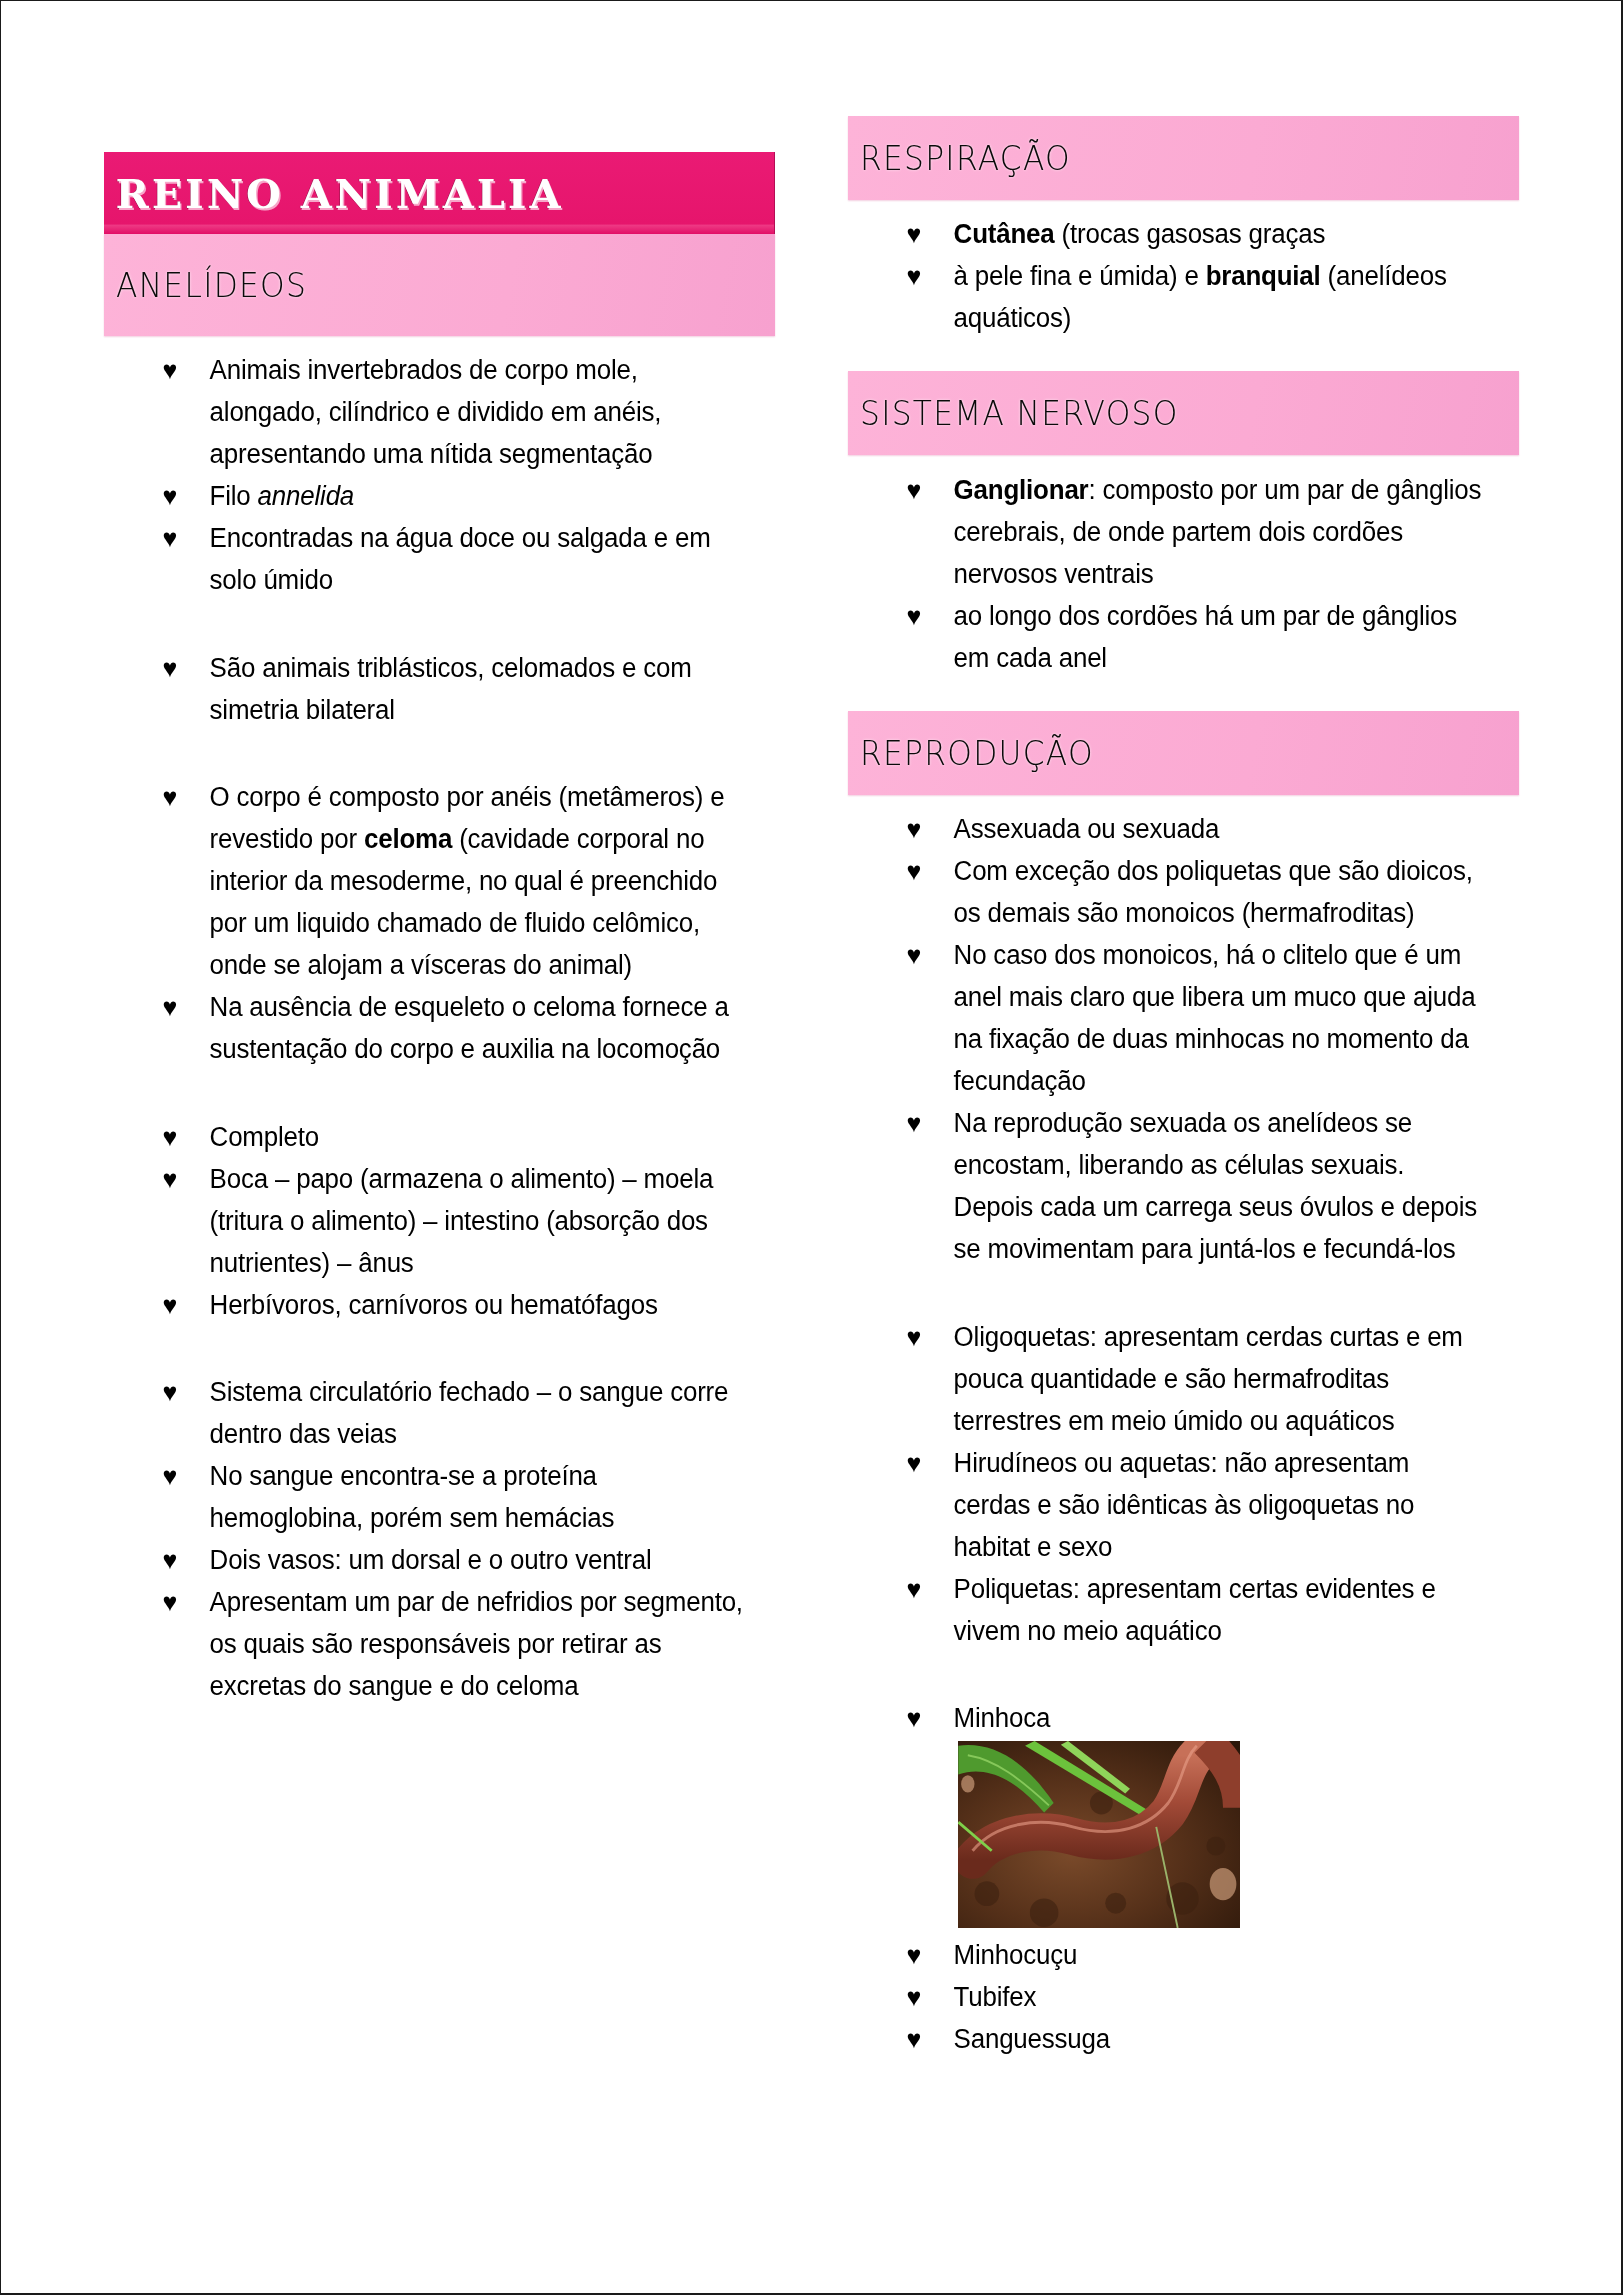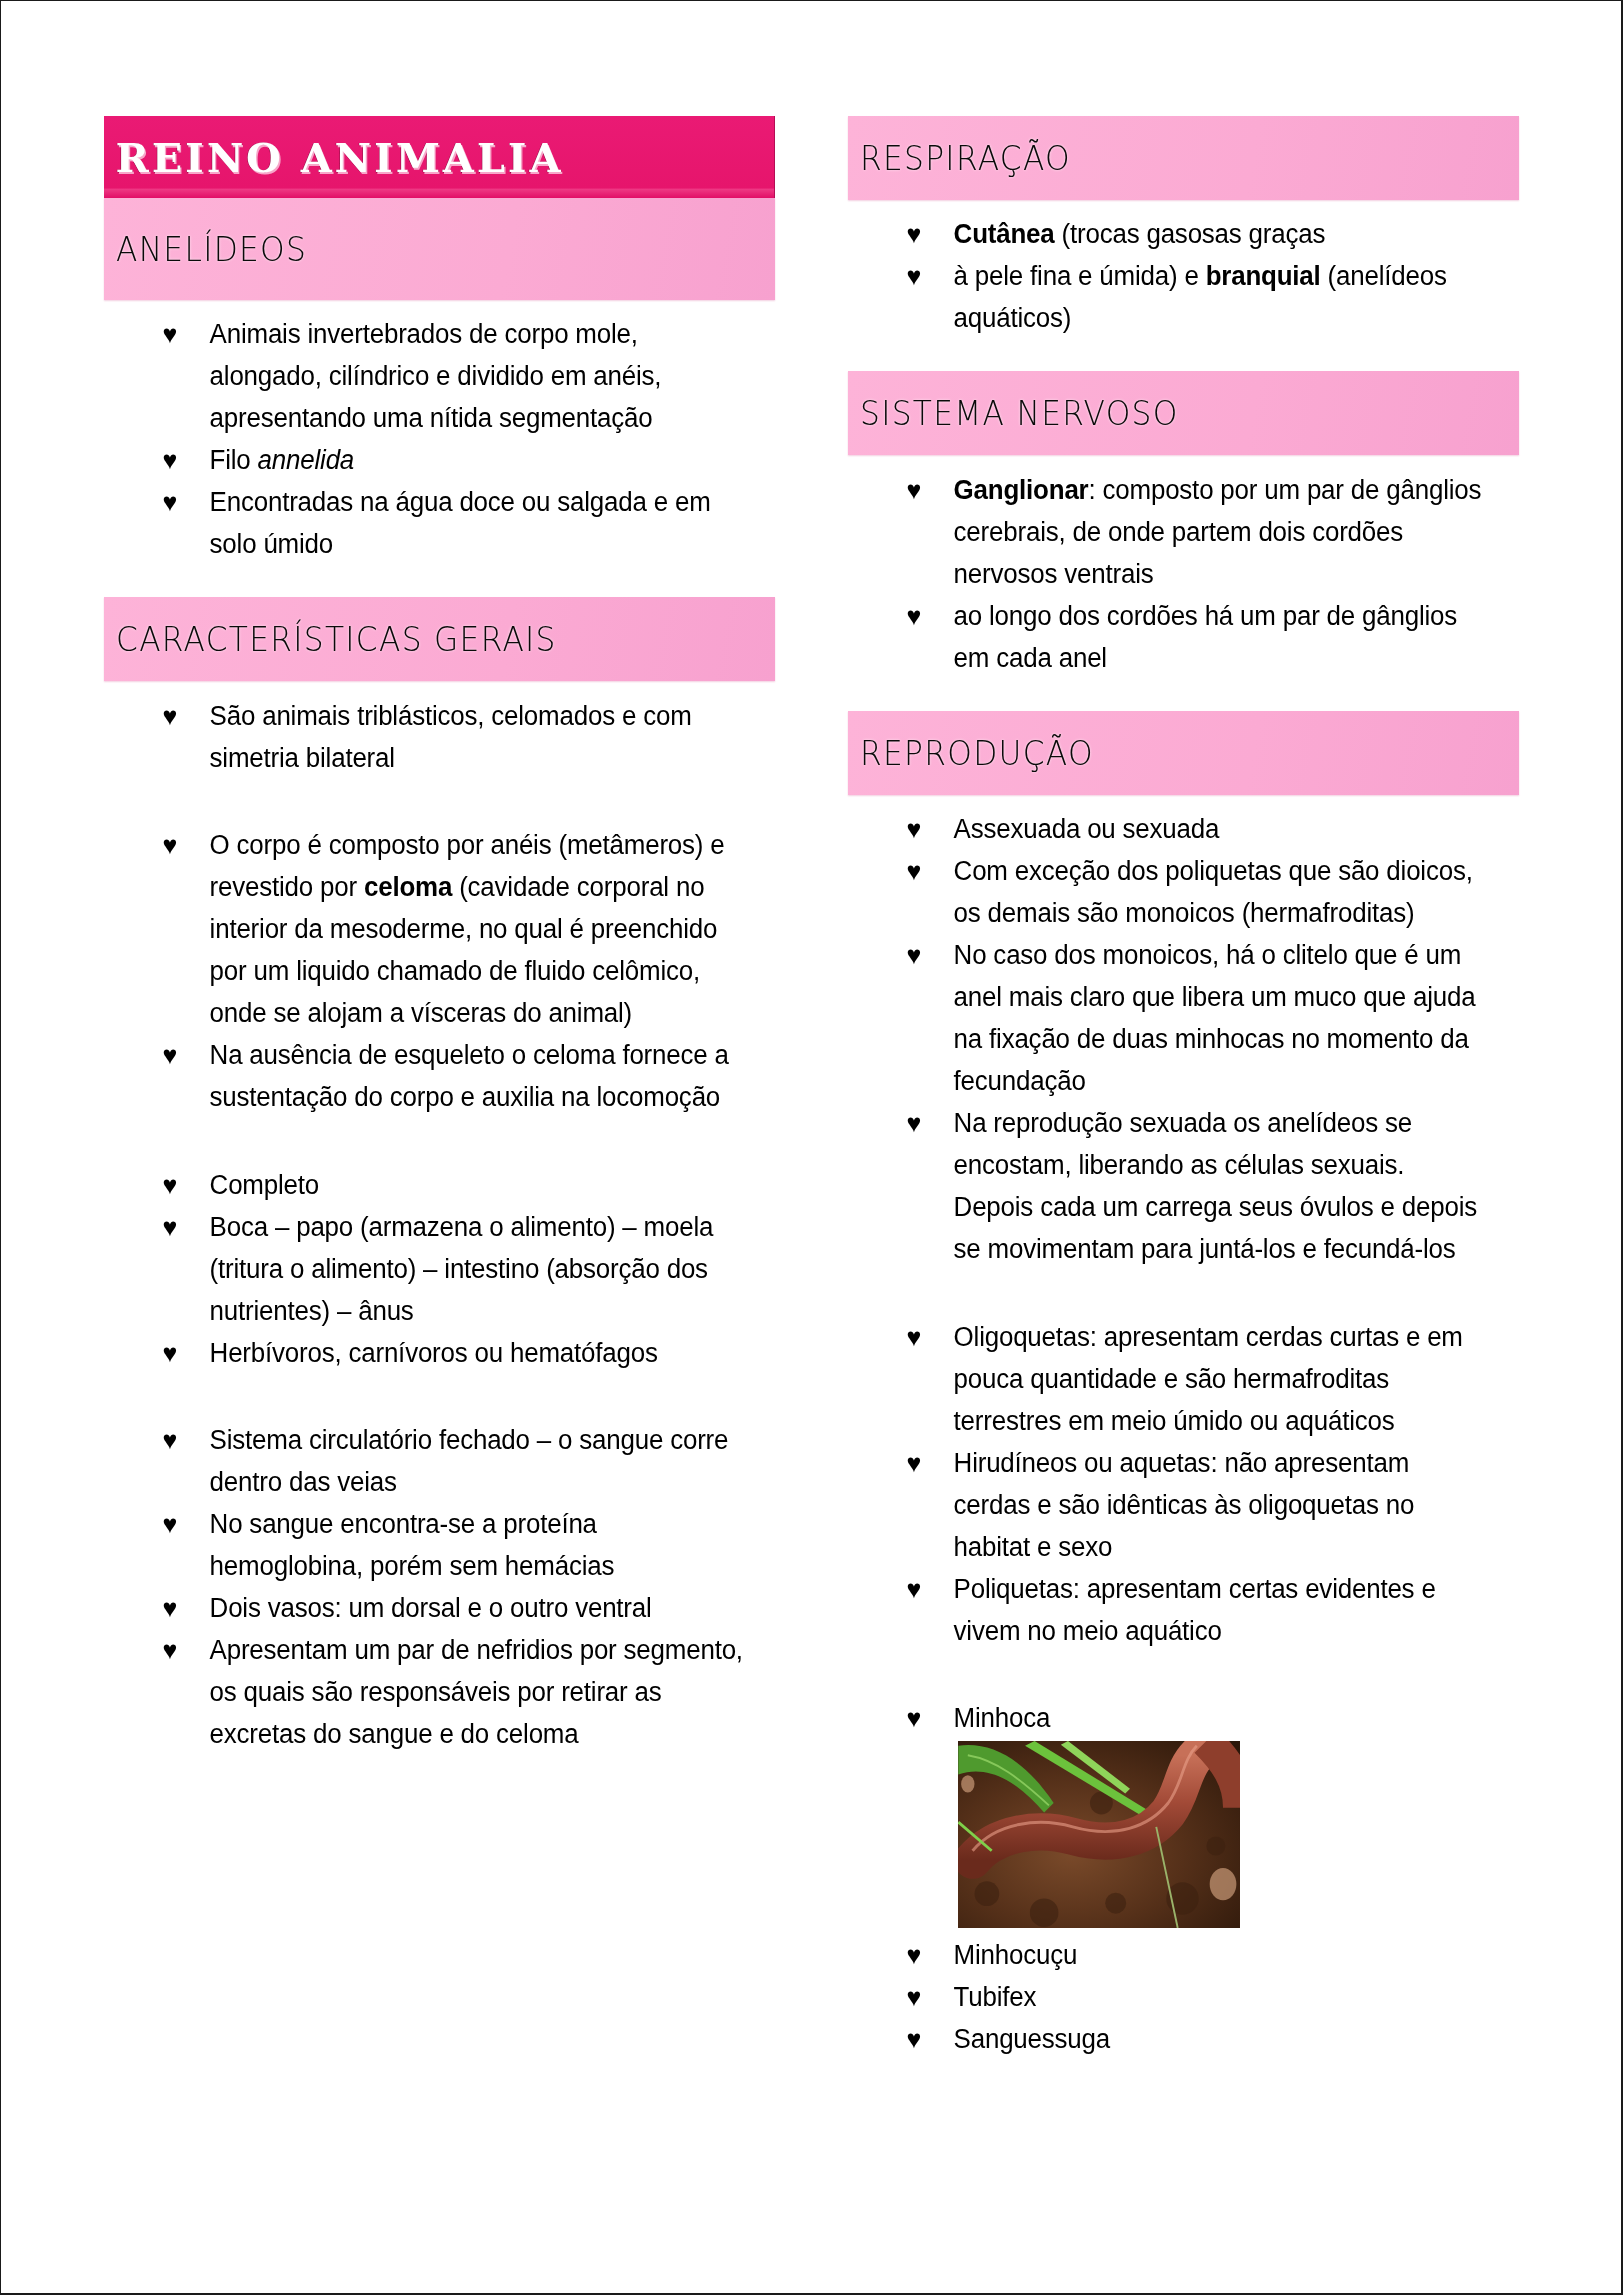--- a/index.html
+++ b/index.html
@@ -14,20 +14,21 @@
     border-right-width: 2.4px; border-bottom-width: 2.4px;
   }
   .col { position: absolute; top: 116px; width: 671px; }
   .col-left { left: 104px; }
   .col-right { left: 848px; }
 
   .title-bar {
     height: 82px; background: linear-gradient(180deg, #ea1a74 0%, #e6156c 88%, #ee3a85 89%, #e20e66 100%);
     display: flex; align-items: center; padding-left: 11.5px; box-sizing: border-box;
     border-right: 1px solid #b50d55;
+    margin-top: 36px;
   }
   .title-text {
     font-family: "DejaVu Serif", "Liberation Serif", serif; font-weight: bold;
     font-size: 40px; letter-spacing: 2.9px; color: #ffffff;
     text-shadow: 1.4px 1.9px 0 #f7a6c9, -0.5px -0.5px 0 #8c0a40, 0.5px 0.5px 0 #8c0a40;
   }
   .section-header {
     height: 84px; background: linear-gradient(100deg, #fdb3d8 0%, #fbaad3 60%, #f7a1cf 100%);
     display: flex; align-items: center; padding-left: 12.4px; box-sizing: border-box;
     box-shadow: 0 1px 1.4px rgba(220,120,170,0.35);
@@ -75,23 +76,20 @@
         </div>
         <div class="sec-body">
           <ul class="items">
             <li class="item"><span class="bullet">♥</span><span>Animais invertebrados de corpo mole, alongado, cilíndrico e dividido em anéis, apresentando uma nítida segmentação</span></li>
             <li class="item"><span class="bullet">♥</span><span>Filo <i>annelida</i></span></li>
             <li class="item"><span class="bullet">♥</span><span>Encontradas na água doce ou salgada e em solo úmido</span></li>
           </ul>
         </div>
       </div>
       <div class="sec">
-        <div class="section-header">
-          <span class="header-text">CARACTERÍSTICAS GERAIS</span>
-        </div>
         <div class="sec-body">
           <ul class="items">
             <li class="item"><span class="bullet">♥</span><span>São animais triblásticos, celomados e com simetria bilateral</span></li>
           </ul>
         </div>
       </div>
       <div class="sec">
         <div class="sec-body">
           <ul class="items">
             <li class="item"><span class="bullet">♥</span><span>O corpo é composto por anéis (metâmeros) e revestido por <b>celoma</b> (cavidade corporal no interior da mesoderme, no qual é preenchido por um liquido chamado de fluido celômico, onde se alojam a vísceras do animal)</span></li>

